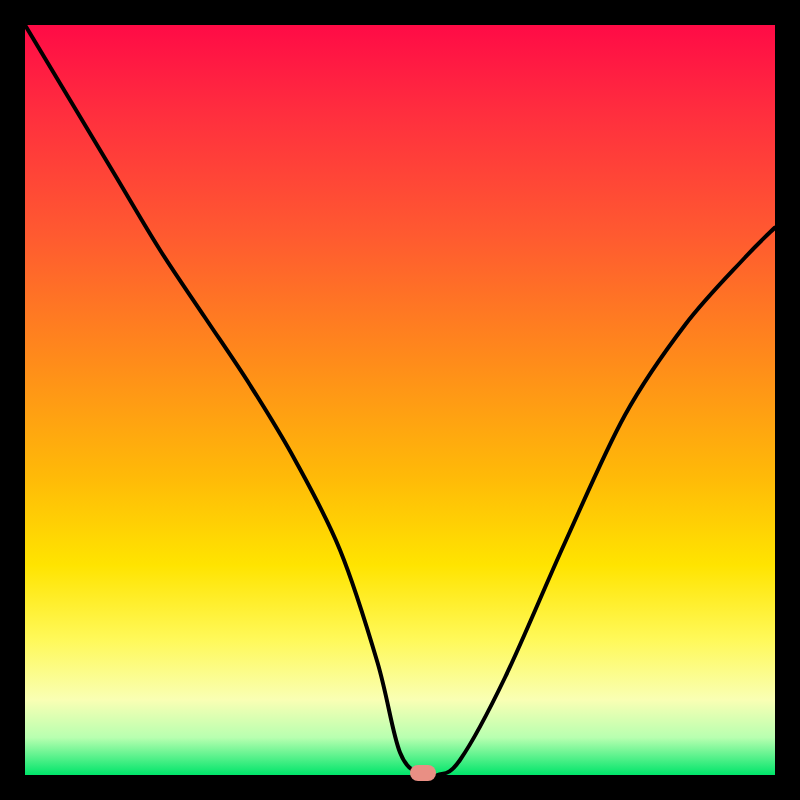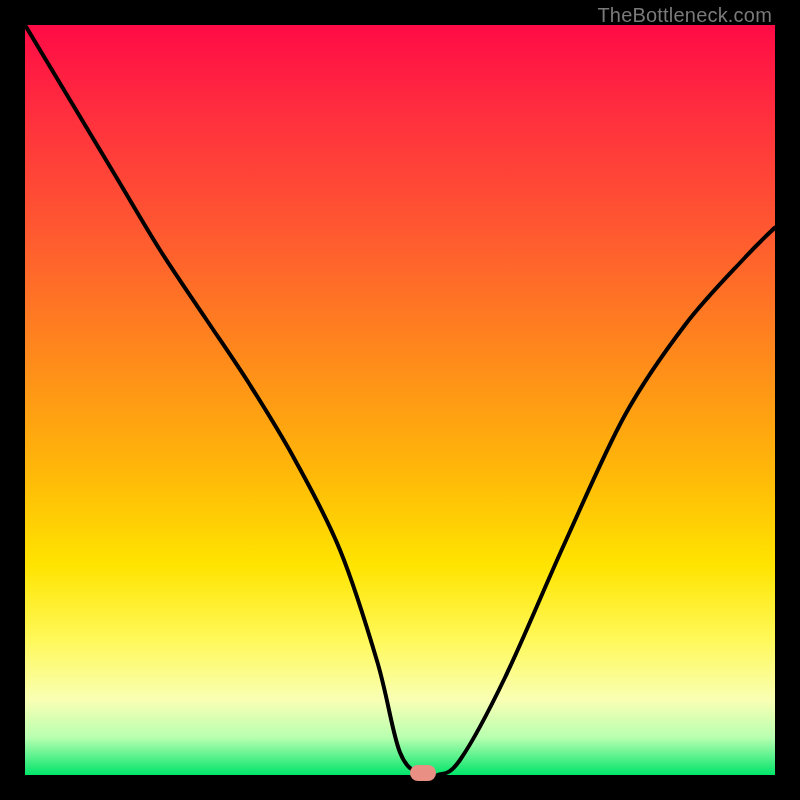--- a/index.html
+++ b/index.html
@@ -62,21 +62,20 @@
     height: 16px;
     background: #e98f84;
     border-radius: 8px / 8px;
   }
 </style>
 </head>
 <body>
 
 <div class="frame">
 
-  <div class="watermark">TheBottleneck.com</div>
 
   <div class="plot-box">
     <svg class="curve" viewBox="0 0 750 750" preserveAspectRatio="none">
       <path id="curve-path" d="M 0.0 0.0 C 7.5 12.5, 30.0 50.0, 45.0 75.0 C 60.0 100.0, 75.0 125.0, 90.0 150.0 C 105.0 175.0, 120.0 201.3, 135.0 225.0 C 150.0 248.8, 165.0 270.0, 180.0 292.5 C 195.0 315.0, 210.0 336.3, 225.0 360.0 C 240.0 383.8, 255.0 407.5, 270.0 435.0 C 285.0 462.5, 301.3 491.3, 315.0 525.0 C 328.8 558.8, 342.5 603.8, 352.5 637.5 C 362.5 671.3, 367.5 708.8, 375.0 727.5 C 382.5 746.3, 391.3 746.3, 397.5 750.0 C 403.8 753.8, 406.3 752.5, 412.5 750.0 C 418.8 747.5, 423.7 751.3, 435.0 735.0 C 446.2 718.8, 462.5 688.8, 480.0 652.5 C 497.5 616.3, 520.0 561.3, 540.0 517.5 C 560.0 473.8, 580.0 426.3, 600.0 390.0 C 620.0 353.8, 640.0 326.3, 660.0 300.0 C 680.0 273.8, 705.0 248.8, 720.0 232.5 C 735.0 216.3, 745.0 207.5, 750.0 202.5" fill="none" stroke="#000" stroke-width="4" stroke-linecap="round" stroke-linejoin="round"></path>
     </svg>
     <div id="marker" class="marker" style="left: 384.5px; top: 740px; background: rgb(233, 143, 132);"></div>
   </div>
 
 </div>
 

